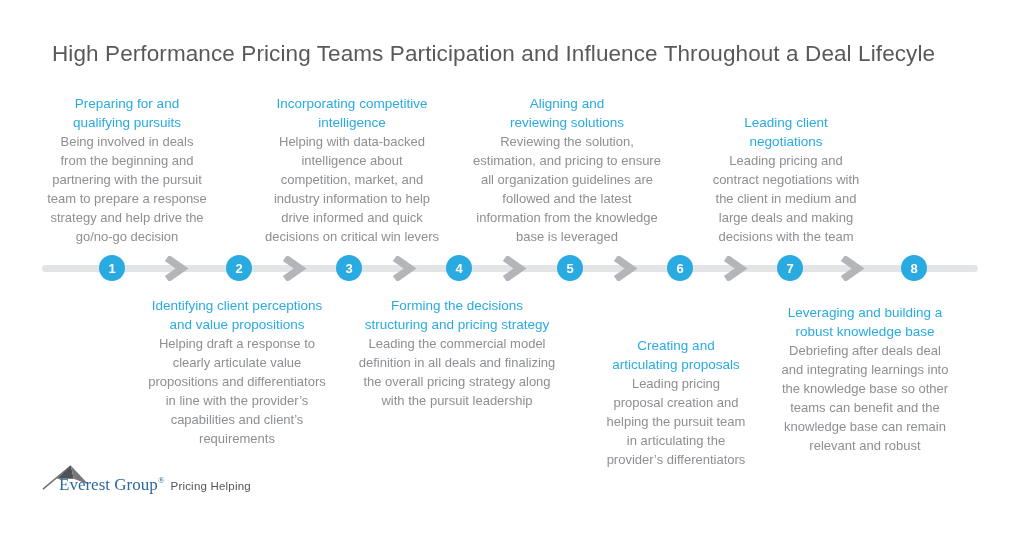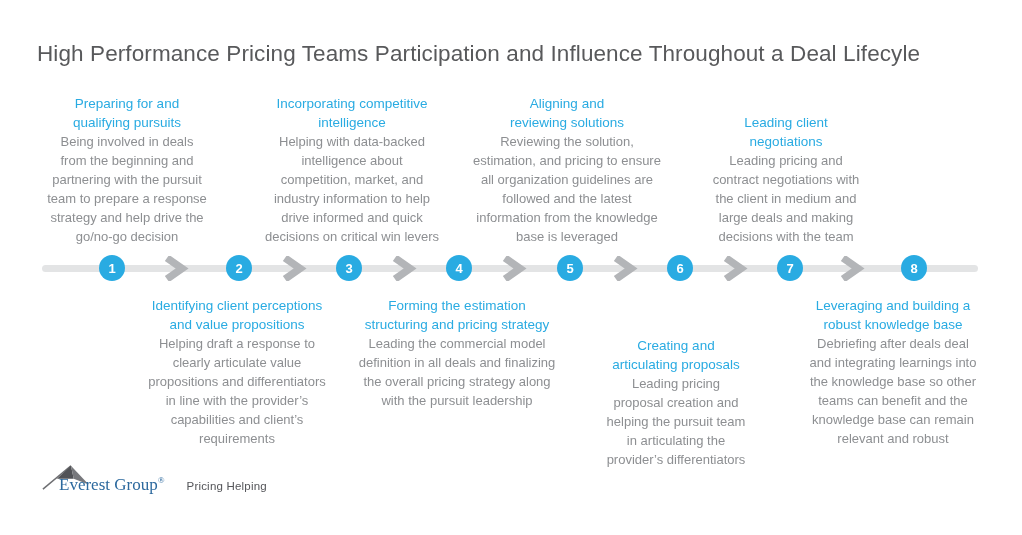--- a/index.html
+++ b/index.html
@@ -1,21 +1,21 @@
 <!DOCTYPE html>
 <html><head>
 <meta charset="utf-8">
 <style>
   html,body { margin:0; padding:0; background:#ffffff; }
   .canvas {
     position:relative; width:1022px; height:535px; background:#ffffff;
     font-family:"Liberation Sans","DejaVu Sans",sans-serif; overflow:hidden;
   }
   .title {
-    position:absolute; left:37px; top:41px;
+    position:absolute; left:52px; top:41px;
     font-size:22.5px; font-weight:400; color:#58595B; letter-spacing:0.1px;
     white-space:nowrap;
   }
   .step { position:absolute; text-align:center; }
   .step.top { bottom:289px; }
   .step.bottom { top:296px; }
   .step .heading {
     color:#29ABE2; font-size:13.5px; line-height:19px; font-weight:400;
     white-space:pre-line;
   }
@@ -30,21 +30,21 @@
   .tl-chevron { position:absolute; top:256px; width:26px; height:25px; }
   .tl-circle {
     position:absolute; top:255px; width:26px; height:26px; border-radius:50%;
     background:#29ABE2; color:#ffffff; font-size:13px; font-weight:bold;
     display:flex; align-items:center; justify-content:center;
   }
   .logo { position:absolute; left:42px; top:459px; width:320px; height:38px; }
   .logo svg.mountain { position:absolute; left:0; top:2px; }
   .logo-text {
     position:absolute; left:17px; top:16px;
-    display:flex; align-items:baseline; gap:22px; white-space:nowrap;
+    display:flex; align-items:baseline; gap:6px; white-space:nowrap;
   }
   .brand {
     font-family:"Liberation Serif","DejaVu Serif",serif;
     font-size:17px; color:#2C699E;
   }
   .brand sup { font-size:9px; }
   .services { font-size:11.5px; color:#545559; letter-spacing:0.2px; }
 </style>
 </head>
 <body>
@@ -146,37 +146,37 @@
     <div class="heading">Identifying client perceptions
 and value propositions</div>
     <div class="body">Helping draft a response to
 clearly articulate value
 propositions and differentiators
 in line with the provider’s
 capabilities and client’s
 requirements</div>
   </div>
   <div class="step bottom" style="left:345px; width:224px;">
-    <div class="heading">Forming the estimation
+    <div class="heading">Forming the decisions
 structuring and pricing strategy</div>
     <div class="body">Leading the commercial model
 definition in all deals and finalizing
 the overall pricing strategy along
 with the pursuit leadership</div>
   </div>
   <div class="step bottom" style="left:583px; width:186px;margin-top:40px;">
     <div class="heading">Creating and
 articulating proposals</div>
     <div class="body">Leading pricing
 proposal creation and
 helping the pursuit team
 in articulating the
 provider’s differentiators</div>
   </div>
-  <div class="step bottom" style="left:788px; width:210px;">
+  <div class="step bottom" style="left:760px; width:210px;margin-top:7px;">
     <div class="heading">Leveraging and building a
 robust knowledge base</div>
     <div class="body">Debriefing after deals deal
 and integrating learnings into
 the knowledge base so other
 teams can benefit and the
 knowledge base can remain
 relevant and robust</div>
   </div>
 

